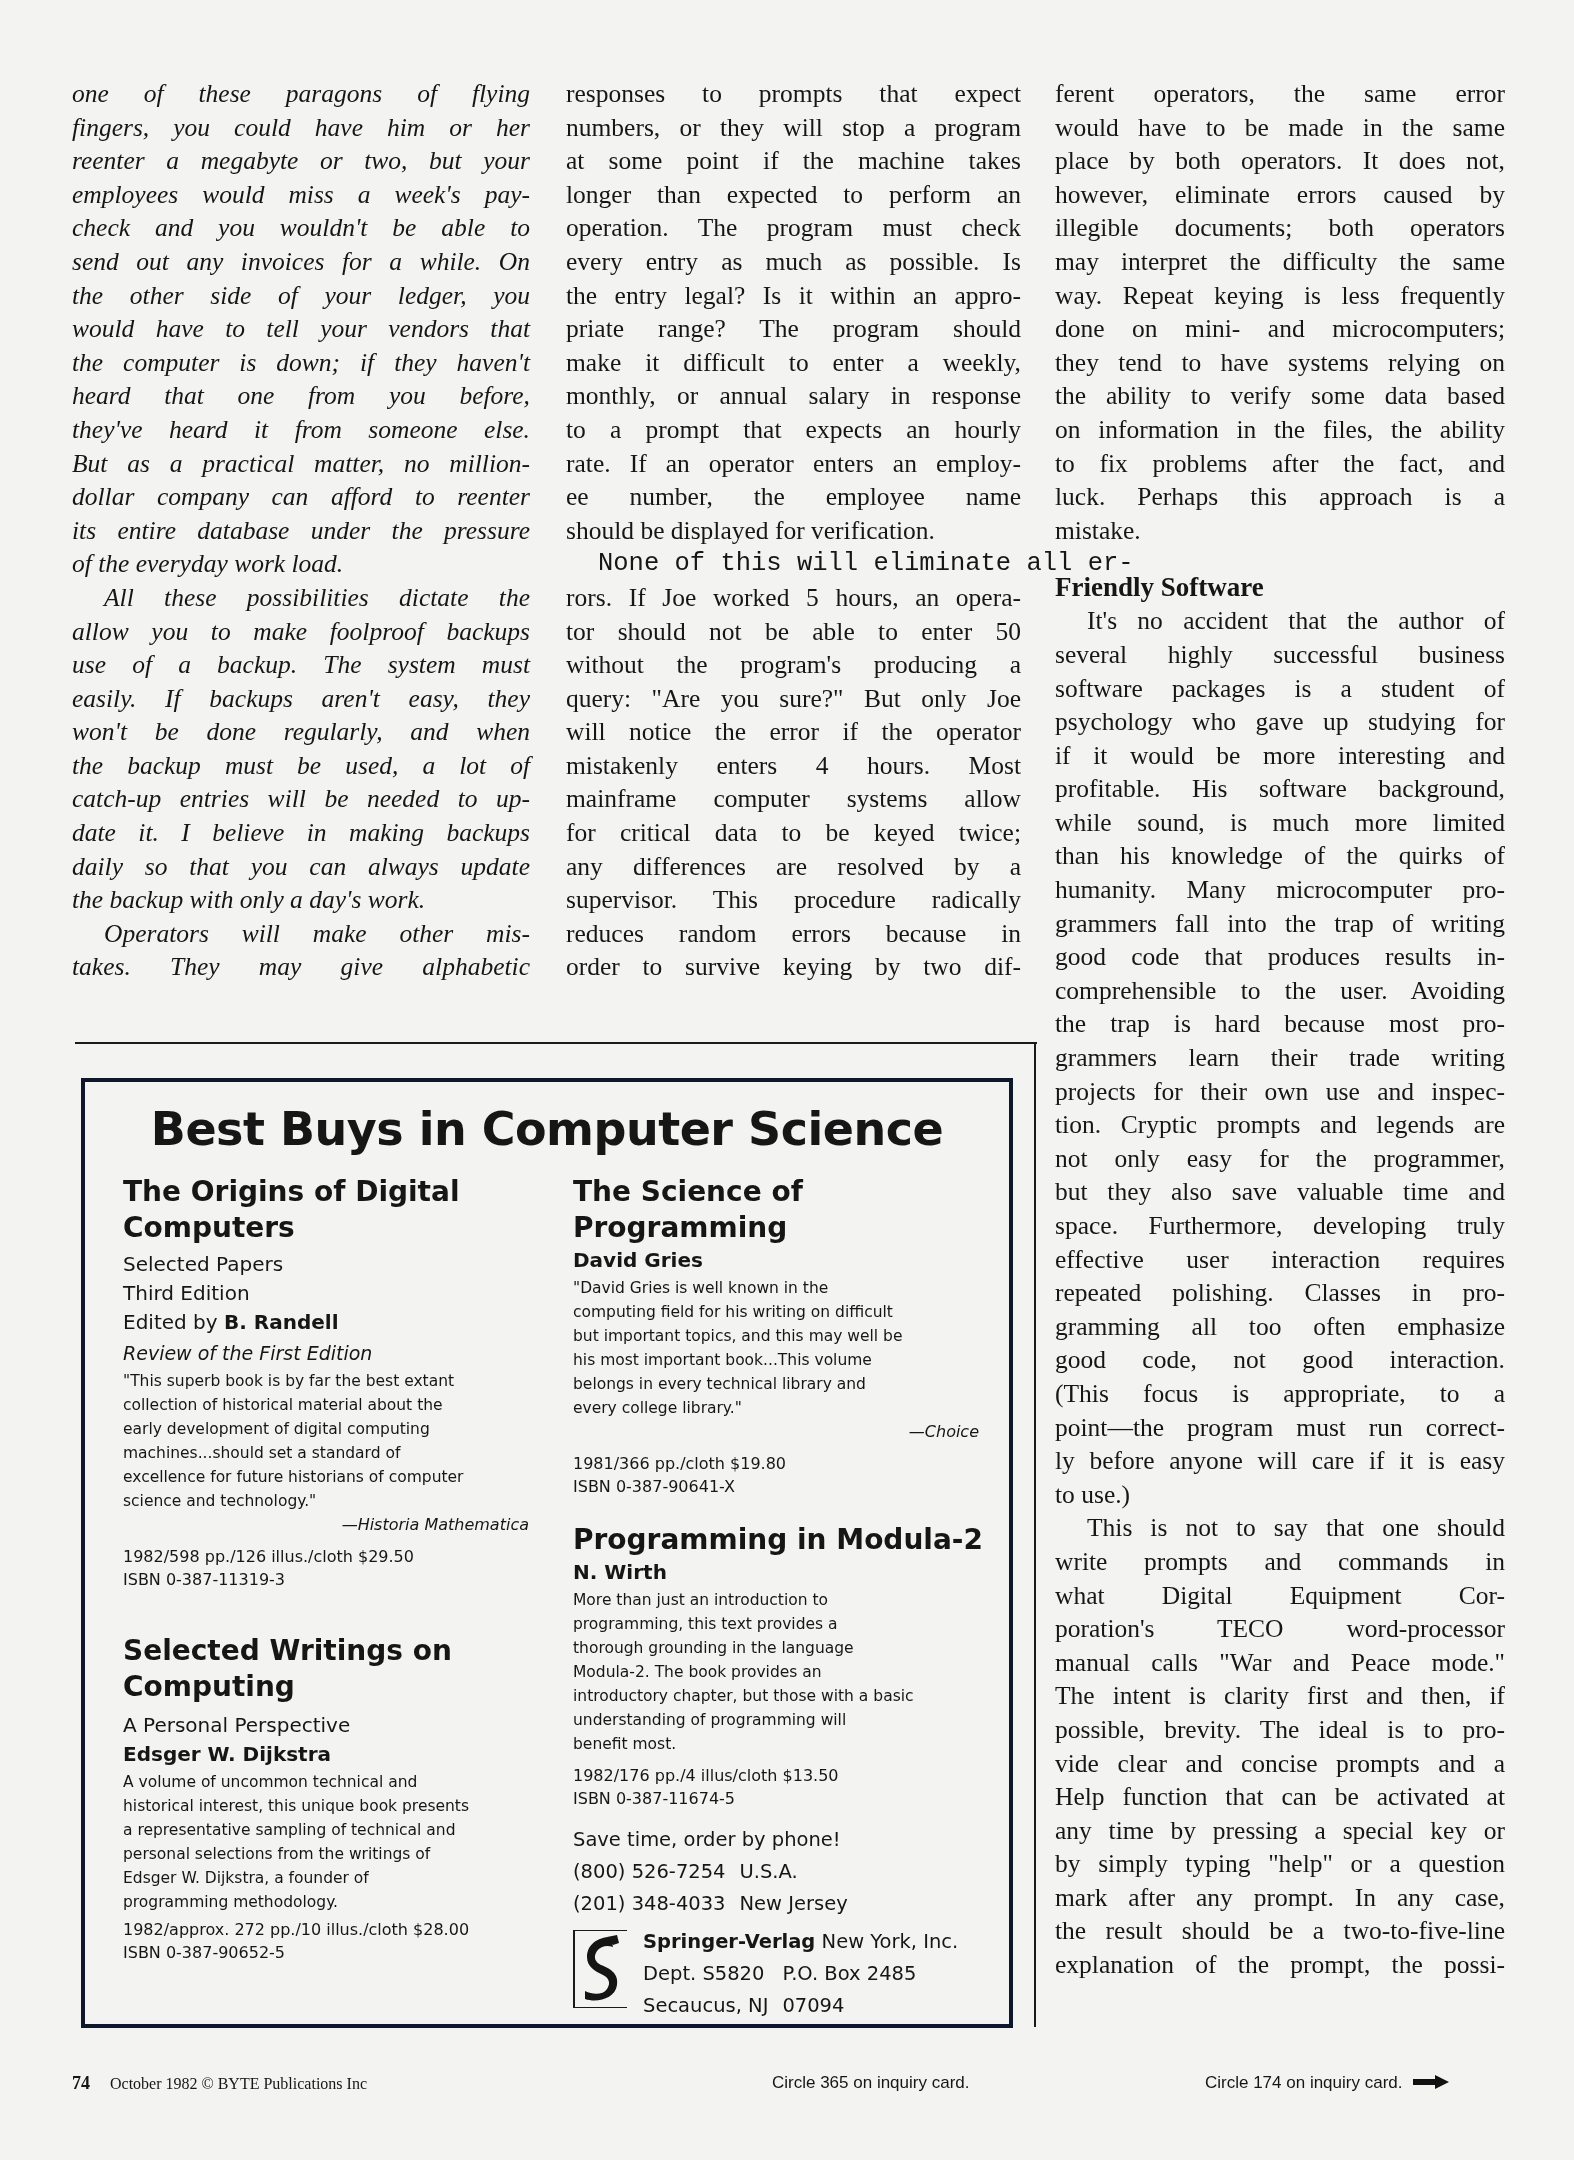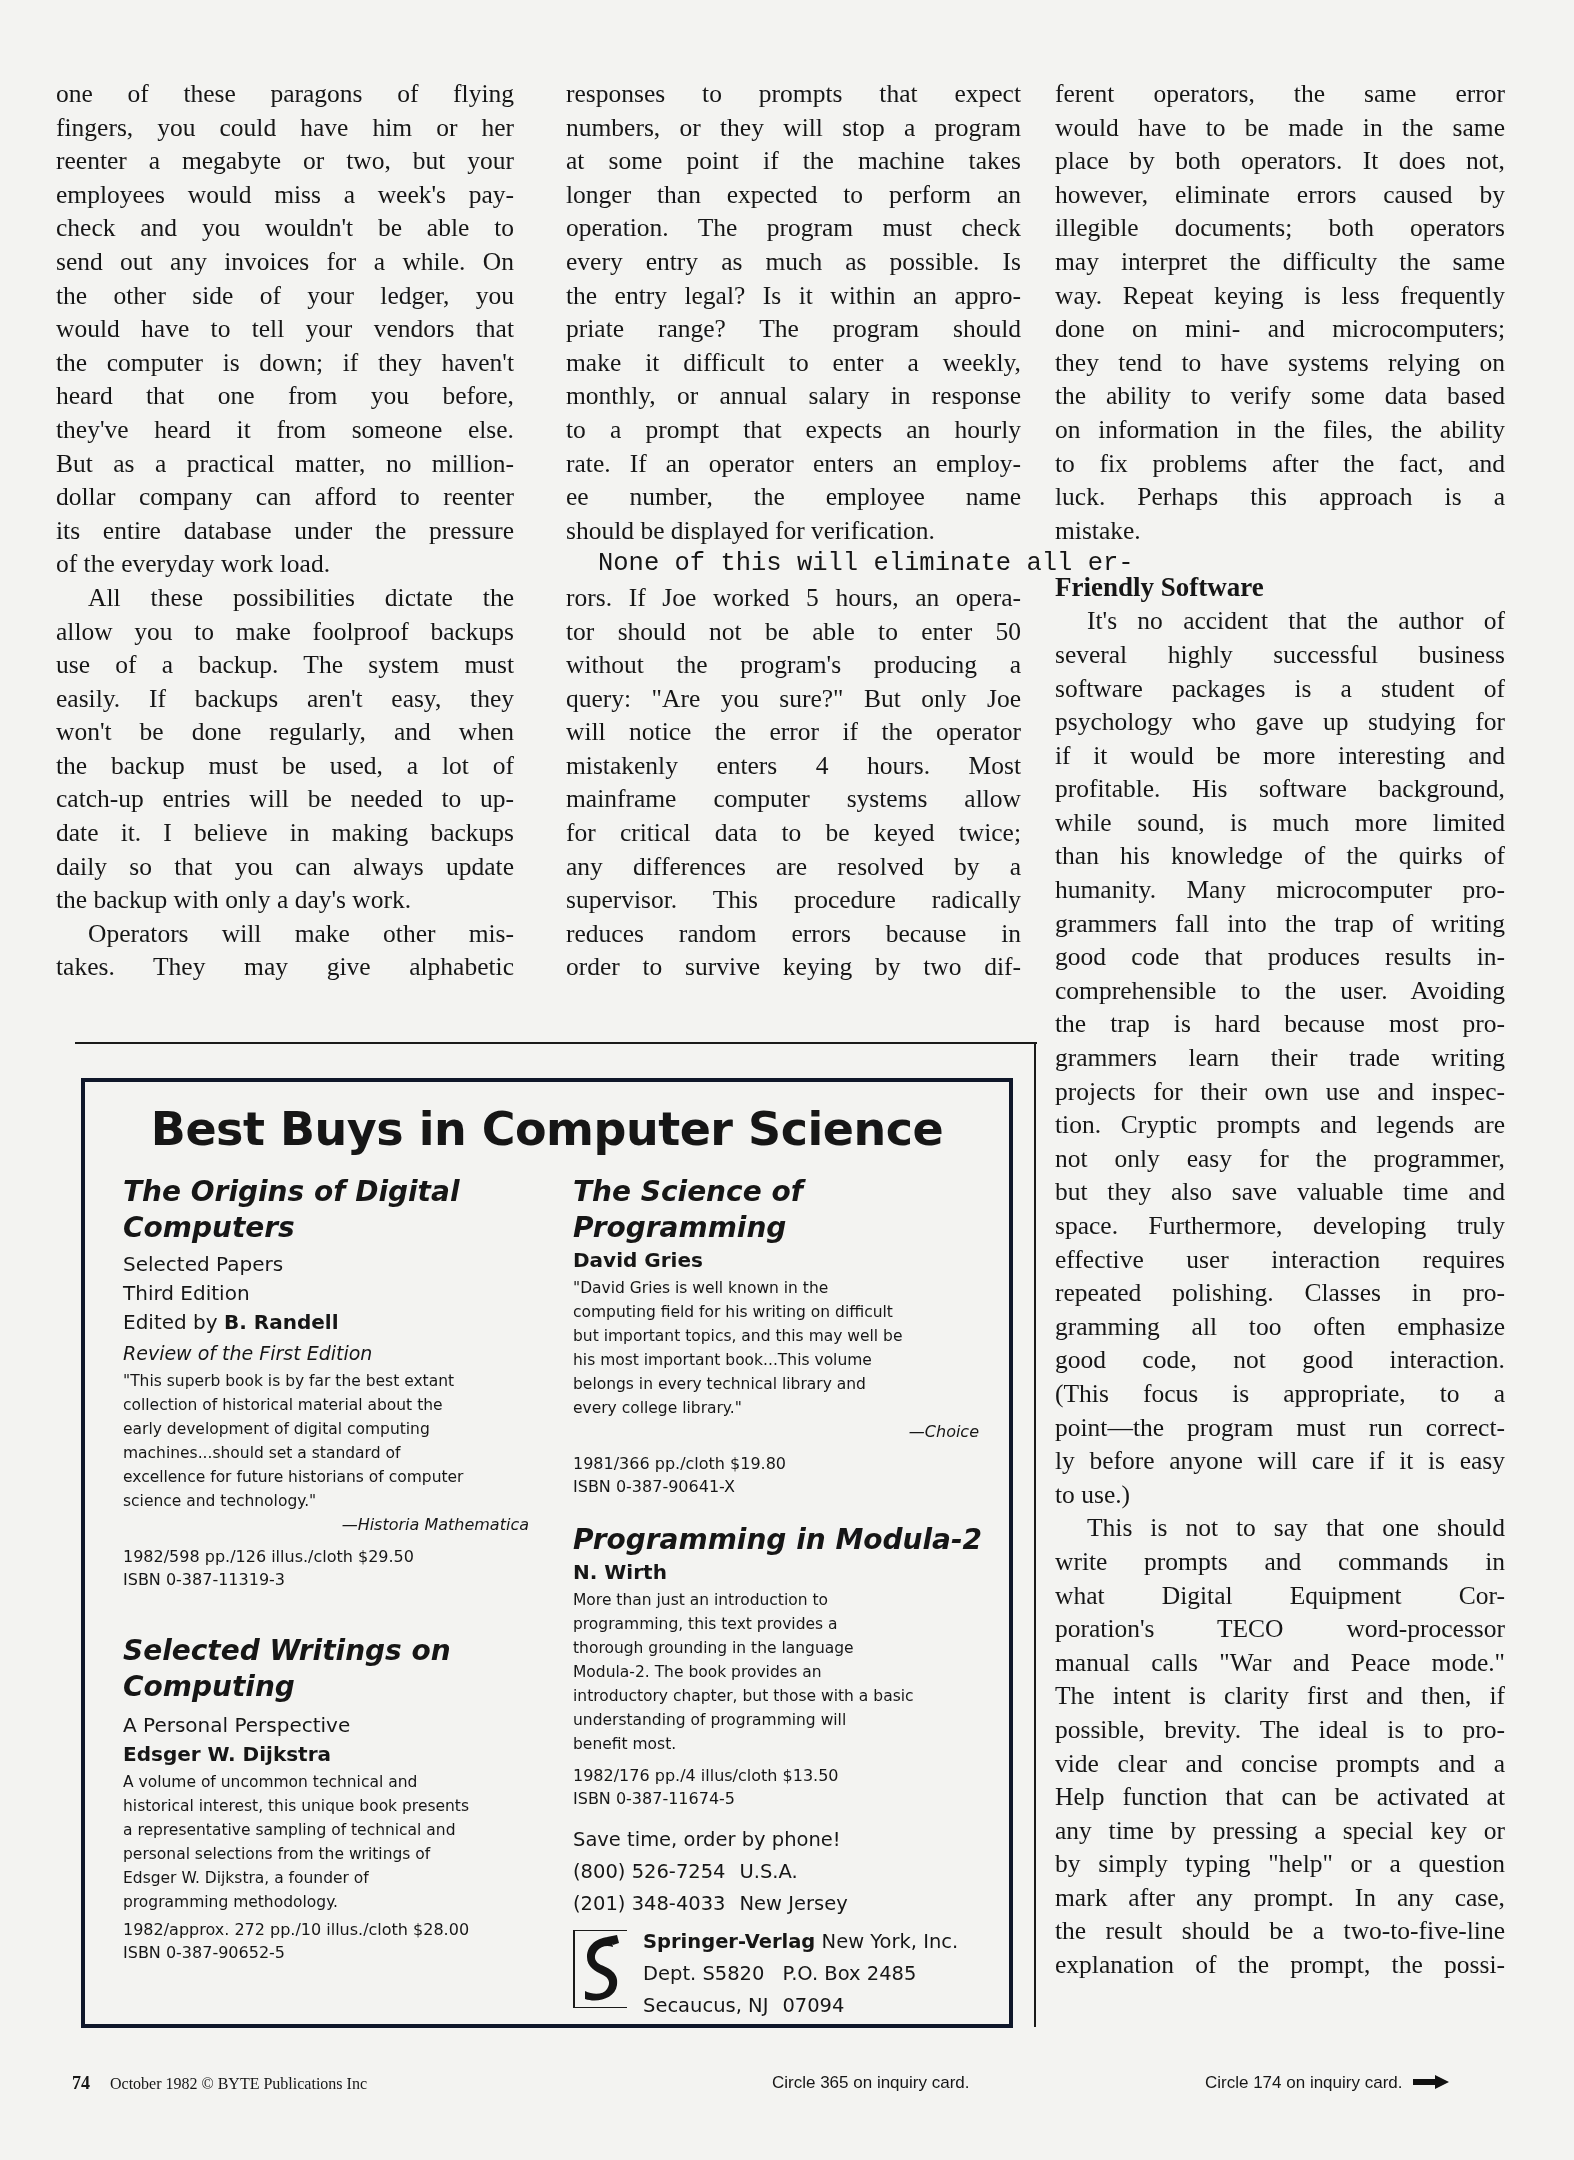--- a/index.html
+++ b/index.html
@@ -14,21 +14,21 @@
     font-family: "Liberation Serif", "DejaVu Serif", serif;
     font-size: 25.5px;
     line-height: 33.6px;
     text-align: justify;
     hyphens: none;
   }
   .col p { margin: 0; }
   .col p.indent { text-indent: 32px; }
   .col .line { display: block; text-align: justify; text-align-last: justify; white-space: nowrap; }
   .col .line.last { text-align-last: left; }
-  #col1 { left: 56px; top: 77px; width: 458px; }
+  #col1 { left: 72px; top: 77px; width: 458px; font-style: italic; }
   #col2 { left: 566px; top: 77px; width: 455px; }
   #col3 { left: 1055px; top: 77px; width: 450px; }
   .subhead {
     font-family: "Liberation Serif", "DejaVu Serif", serif;
     font-weight: bold; font-size: 27px; line-height: 34px;
     margin-top: 23px; display: block;
   }
   
   .frame-top { position: absolute; left: 75px; top: 1042px; width: 962px; height: 2px; background: #1a1a1a; }
   .frame-right { position: absolute; left: 1034px; top: 1042px; width: 2px; height: 985px; background: #1a1a1a; }
@@ -37,21 +37,21 @@
     border: 4px solid #0f172a; box-sizing: border-box;
     font-family: "DejaVu Sans", "Liberation Sans", sans-serif;
   }
   .ad-title {
     position: absolute; left: 0; right: 0; top: 20px;
     text-align: center; font-weight: bold; font-size: 46px; letter-spacing: -0.5px;
   }
   .ad-col { position: absolute; }
   .ad-left { left: 38px; top: 92px; width: 420px; }
   .ad-right { left: 488px; top: 92px; width: 420px; }
-  .book-title { font-weight: bold; font-size: 28px; line-height: 36px; margin: 0; font-style: italic; }
+  .book-title { font-weight: bold; font-size: 28px; line-height: 36px; margin: 0; }
   .book-sub { font-size: 20px; line-height: 29px; margin: 0; }
   .book-author { font-weight: bold; font-size: 20px; line-height: 28px; margin: 0; }
   .book-review-head { font-style: italic; font-size: 19px; line-height: 28px; margin: 2px 0 0 0; }
   .book-body { font-size: 15.5px; line-height: 24px; margin: 2px 0 0 0; }
   .book-attr { font-style: italic; font-size: 16px; line-height: 24px; text-align: right; padding-right: 14px; }
   .book-meta { font-size: 16px; line-height: 23px; margin-top: 8px; }
   .order { font-size: 19.5px; line-height: 32px; margin-top: 14px; }
   .order .gap { display: inline-block; width: 14px; }
   .publisher { display: flex; align-items: flex-start; margin-top: 6px; }
   .logo {

